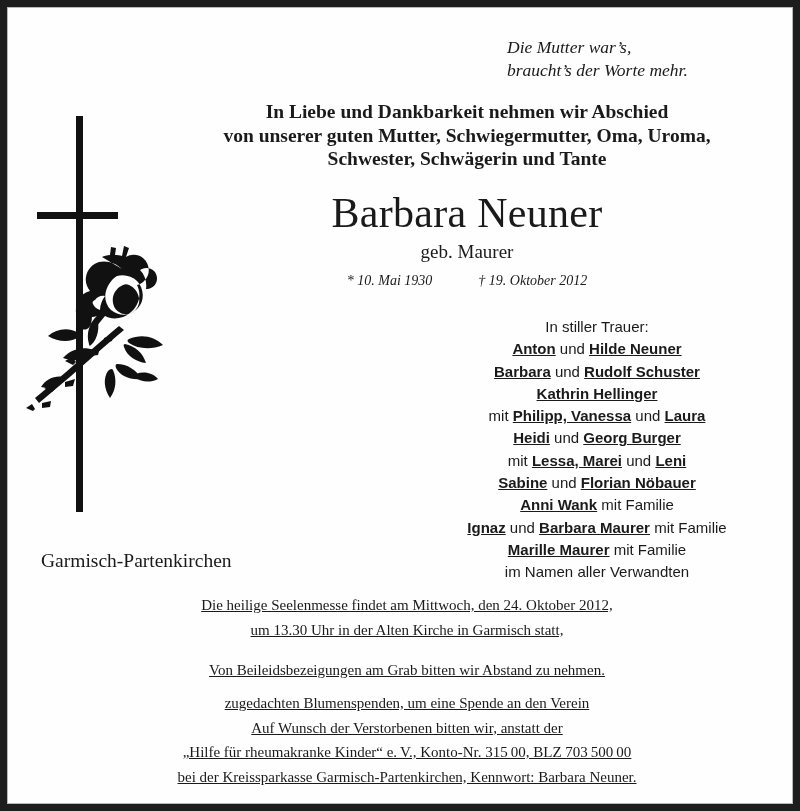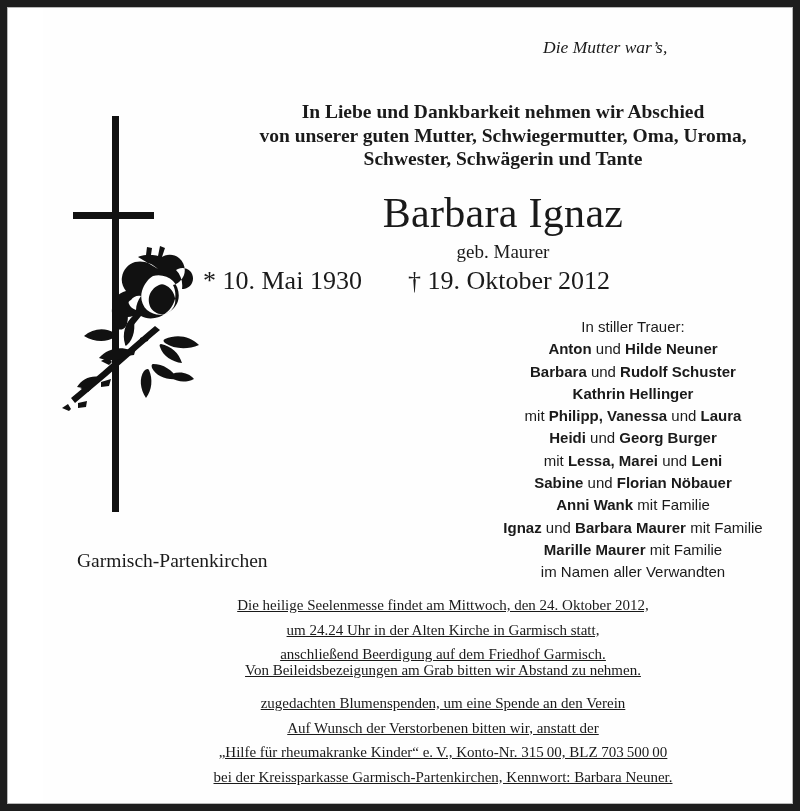--- a/index.html
+++ b/index.html
@@ -29,21 +29,20 @@
     position: absolute;
     inset: 0;
     border: 1px solid #b8b8b8;
     pointer-events: none;
   }
 
   .sheet {
     position: absolute;
     inset: 0;
     background: #fefefe;
-    margin-left: 36px;
   }
 
   
   .emblem {
     position: absolute;
     left: 11px;
     top: 95px;
     width: 150px;
     height: 425px;
   }
@@ -95,39 +94,41 @@
     font-size: 19px;
     line-height: 24px;
     white-space: nowrap;
   }
 
   .dates {
     position: absolute;
     left: 160px;
     top: 261px;
     width: 600px;
-    font-size: 26px;
+    text-align: center;
+    font-size: 14px;
     line-height: 25px;
     white-space: nowrap;
+    font-style: italic;
   }
   .dates .born { margin-right: 46px; }
 
   
   .mourners {
     position: absolute;
     left: 400px;
     top: 309px;
     width: 380px;
     font-family: "Liberation Sans", sans-serif;
     font-size: 15px;
     line-height: 22.3px;
     text-align: center;
   }
   .mourners .l { display: block; white-space: nowrap; }
-  .mourners b { font-weight: bold; }
+  .mourners b { font-weight: bold; text-decoration: underline; }
 
   .place {
     position: absolute;
     left: 34px;
     top: 542px;
     font-size: 19.5px;
     line-height: 24px;
     white-space: nowrap;
   }
 
@@ -176,45 +177,45 @@
 
           <path d="M99 262c10 0 20 6 24 15-11 1-21-3-25-11-1-3 0-4 1-4zm-4 6c4 9 3 20-3 28-6-9-7-20-2-27 2-2 4-3 5-1z"></path>
 
           <path d="M118 272c8-3 17-1 22 5-8 4-17 3-22-1-1-2-1-3 0-4z"></path>
         </g>
       </svg>
     </div>
 
     <div class="motto">
       <span class="l">Die Mutter war’s,</span>
+      <span class="l">braucht’s der Worte mehr.</span>
     </div>
 
     <div class="intro">
       <span class="l">In Liebe und Dankbarkeit nehmen wir Abschied</span>
       <span class="l">von unserer guten Mutter, Schwiegermutter, Oma, Uroma,</span>
       <span class="l">Schwester, Schwägerin und Tante</span>
     </div>
 
-    <div class="name">Barbara Ignaz</div>
+    <div class="name">Barbara Neuner</div>
     <div class="maiden">geb. Maurer</div>
     <div class="dates">
       <span class="born">* 10. Mai 1930</span><span>† 19. Oktober 2012</span>
     </div>
 
     <div class="mourners">
       <span class="l">In stiller Trauer:</span>
       <span id="mourner-lines"><span class="l"><b>Anton</b><span> und </span><b>Hilde Neuner</b></span><span class="l"><b>Barbara</b><span> und </span><b>Rudolf Schuster</b></span><span class="l"><b>Kathrin Hellinger</b></span><span class="l"><span>mit </span><b>Philipp, Vanessa</b><span> und </span><b>Laura</b></span><span class="l"><b>Heidi</b><span> und </span><b>Georg Burger</b></span><span class="l"><span>mit </span><b>Lessa, Marei</b><span> und </span><b>Leni</b></span><span class="l"><b>Sabine</b><span> und </span><b>Florian Nöbauer</b></span><span class="l"><b>Anni Wank</b><span> mit Familie</span></span><span class="l"><b>Ignaz</b><span> und </span><b>Barbara Maurer</b><span> mit Familie</span></span><span class="l"><b>Marille Maurer</b><span> mit Familie</span></span><span class="l"><span>im Namen aller Verwandten</span></span></span>
     </div>
 
     <div class="place">Garmisch-Partenkirchen</div>
 
     <div class="para p-mass">
       <span class="l">Die heilige Seelenmesse findet am Mittwoch, den 24. Oktober 2012,</span>
-      <span class="l">um 24.24 Uhr in der Alten Kirche in Garmisch statt,</span>
-      <span class="l">anschließend Beerdigung auf dem Friedhof Garmisch.</span>
+      <span class="l">um 13.30 Uhr in der Alten Kirche in Garmisch statt,</span>
     </div>
 
     <div class="para p-conj">
       <span class="l">Von Beileidsbezeigungen am Grab bitten wir Abstand zu nehmen.</span>
     </div>
 
     <div class="para p-flower">
       <span class="l">zugedachten Blumenspenden, um eine Spende an den Verein</span>
       <span class="l">Auf Wunsch der Verstorbenen bitten wir, anstatt der</span>
       <span class="l">„Hilfe für rheumakranke Kinder“ e. V., Konto-Nr. 315 00, BLZ 703 500 00</span>

